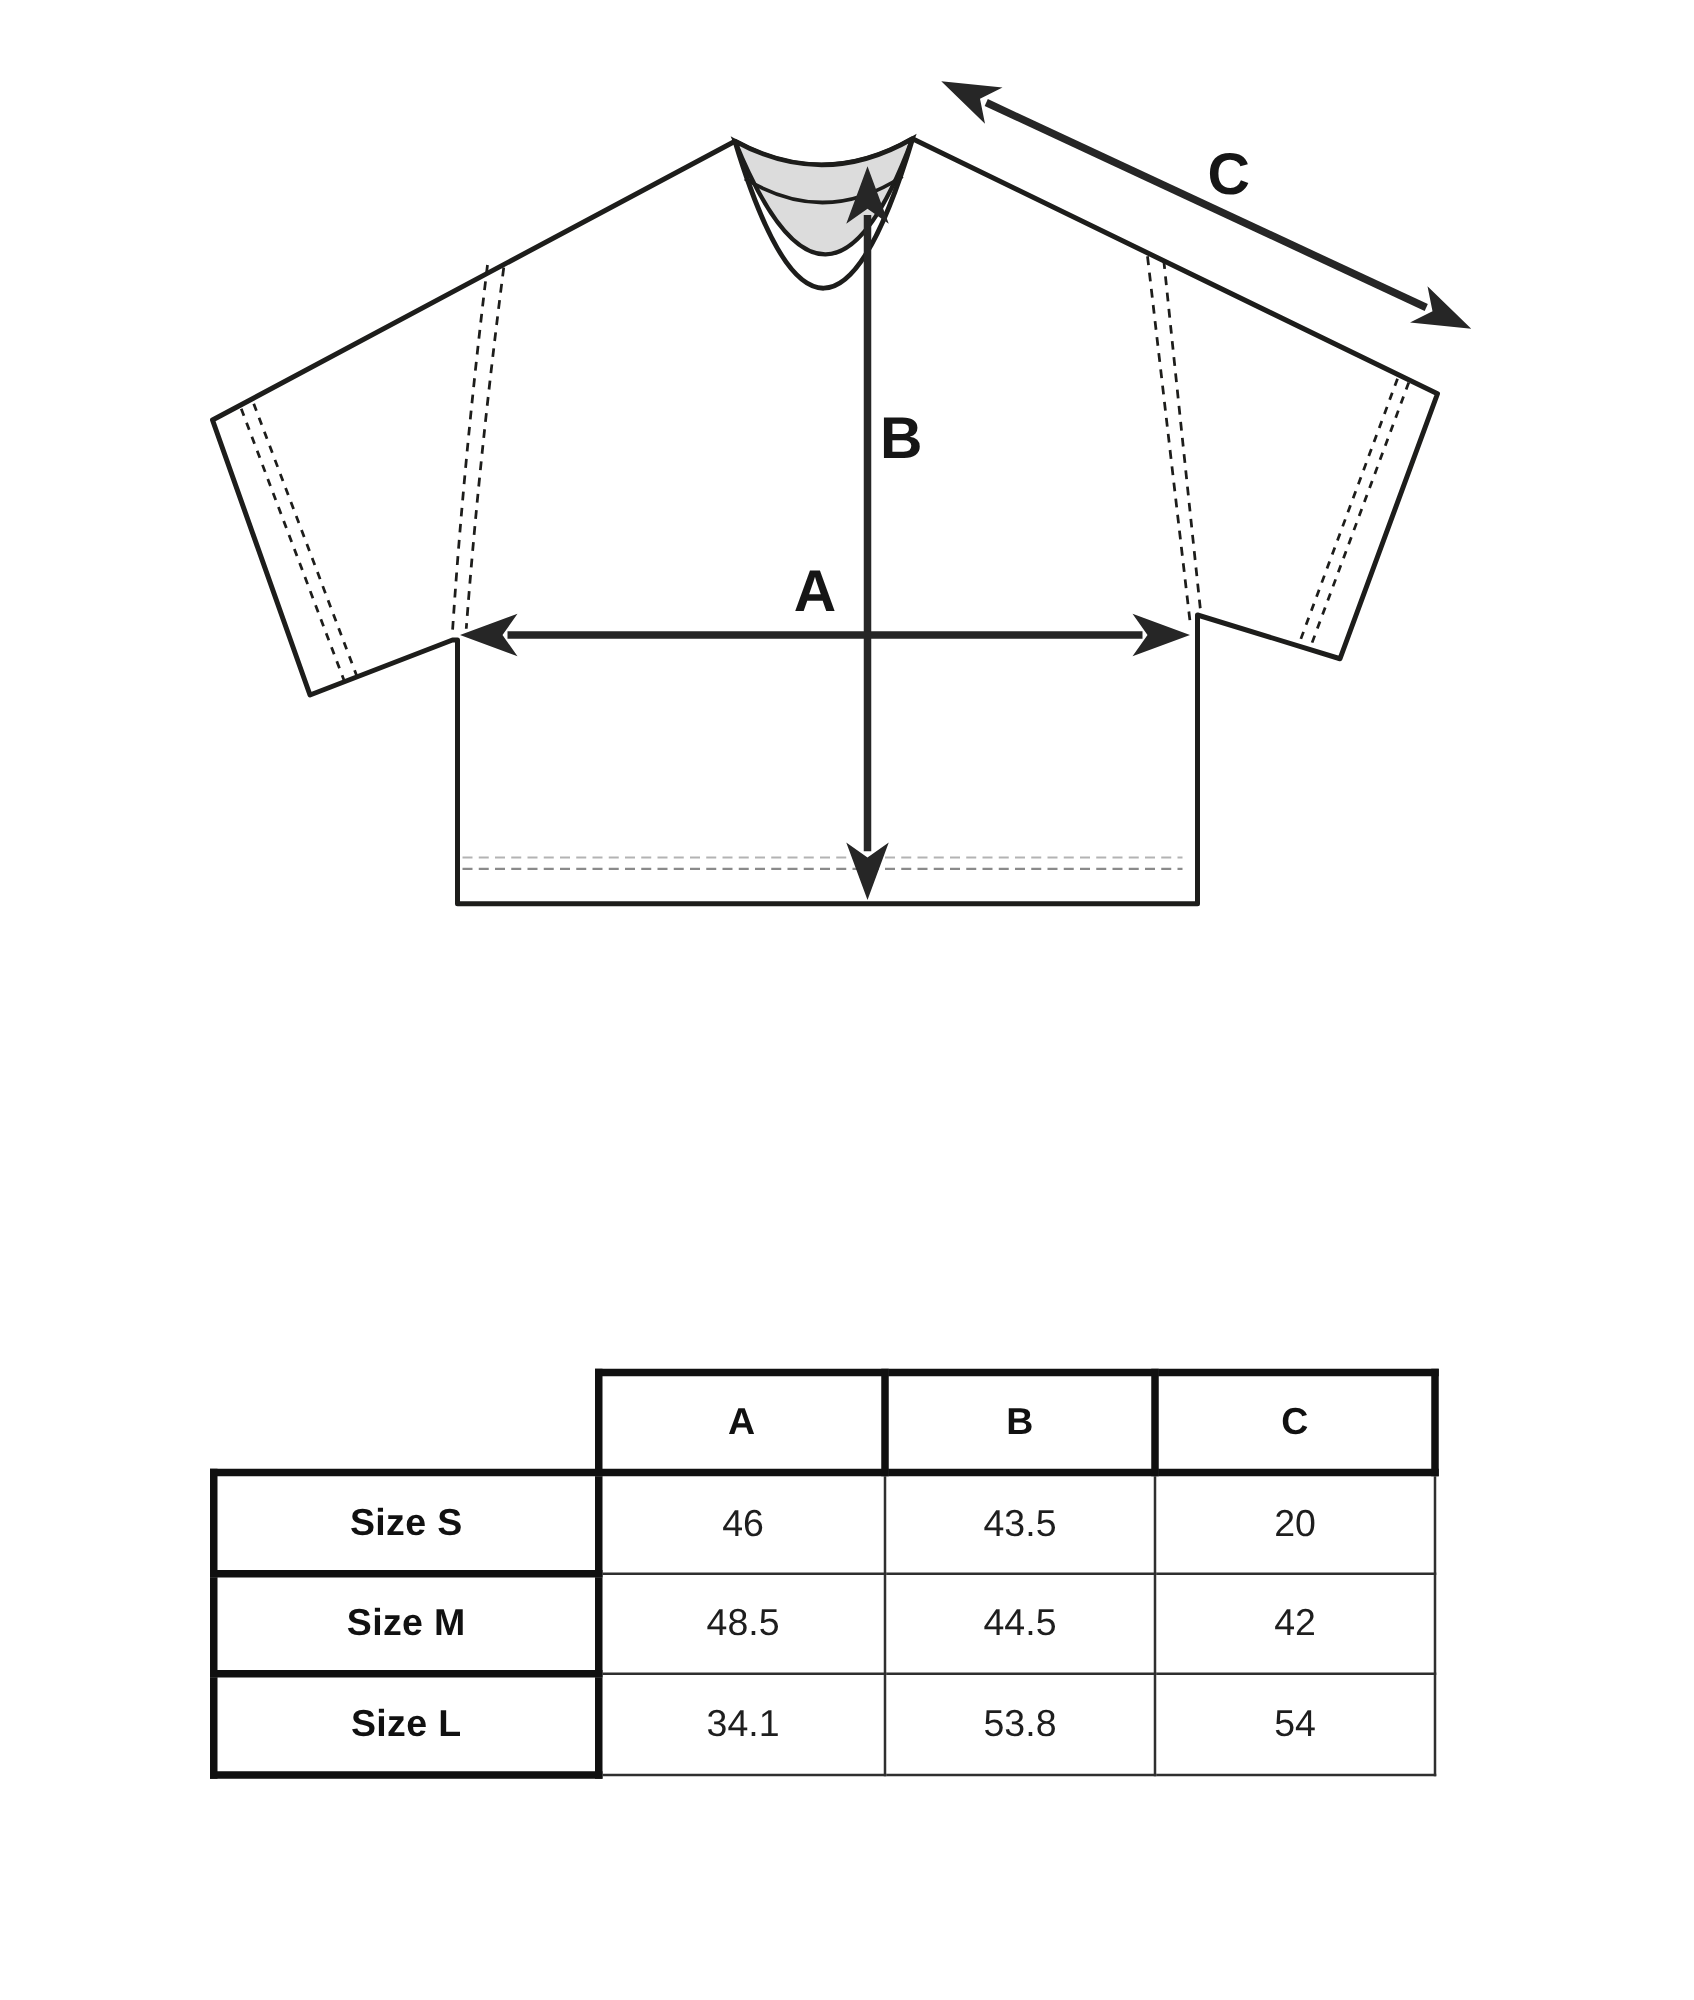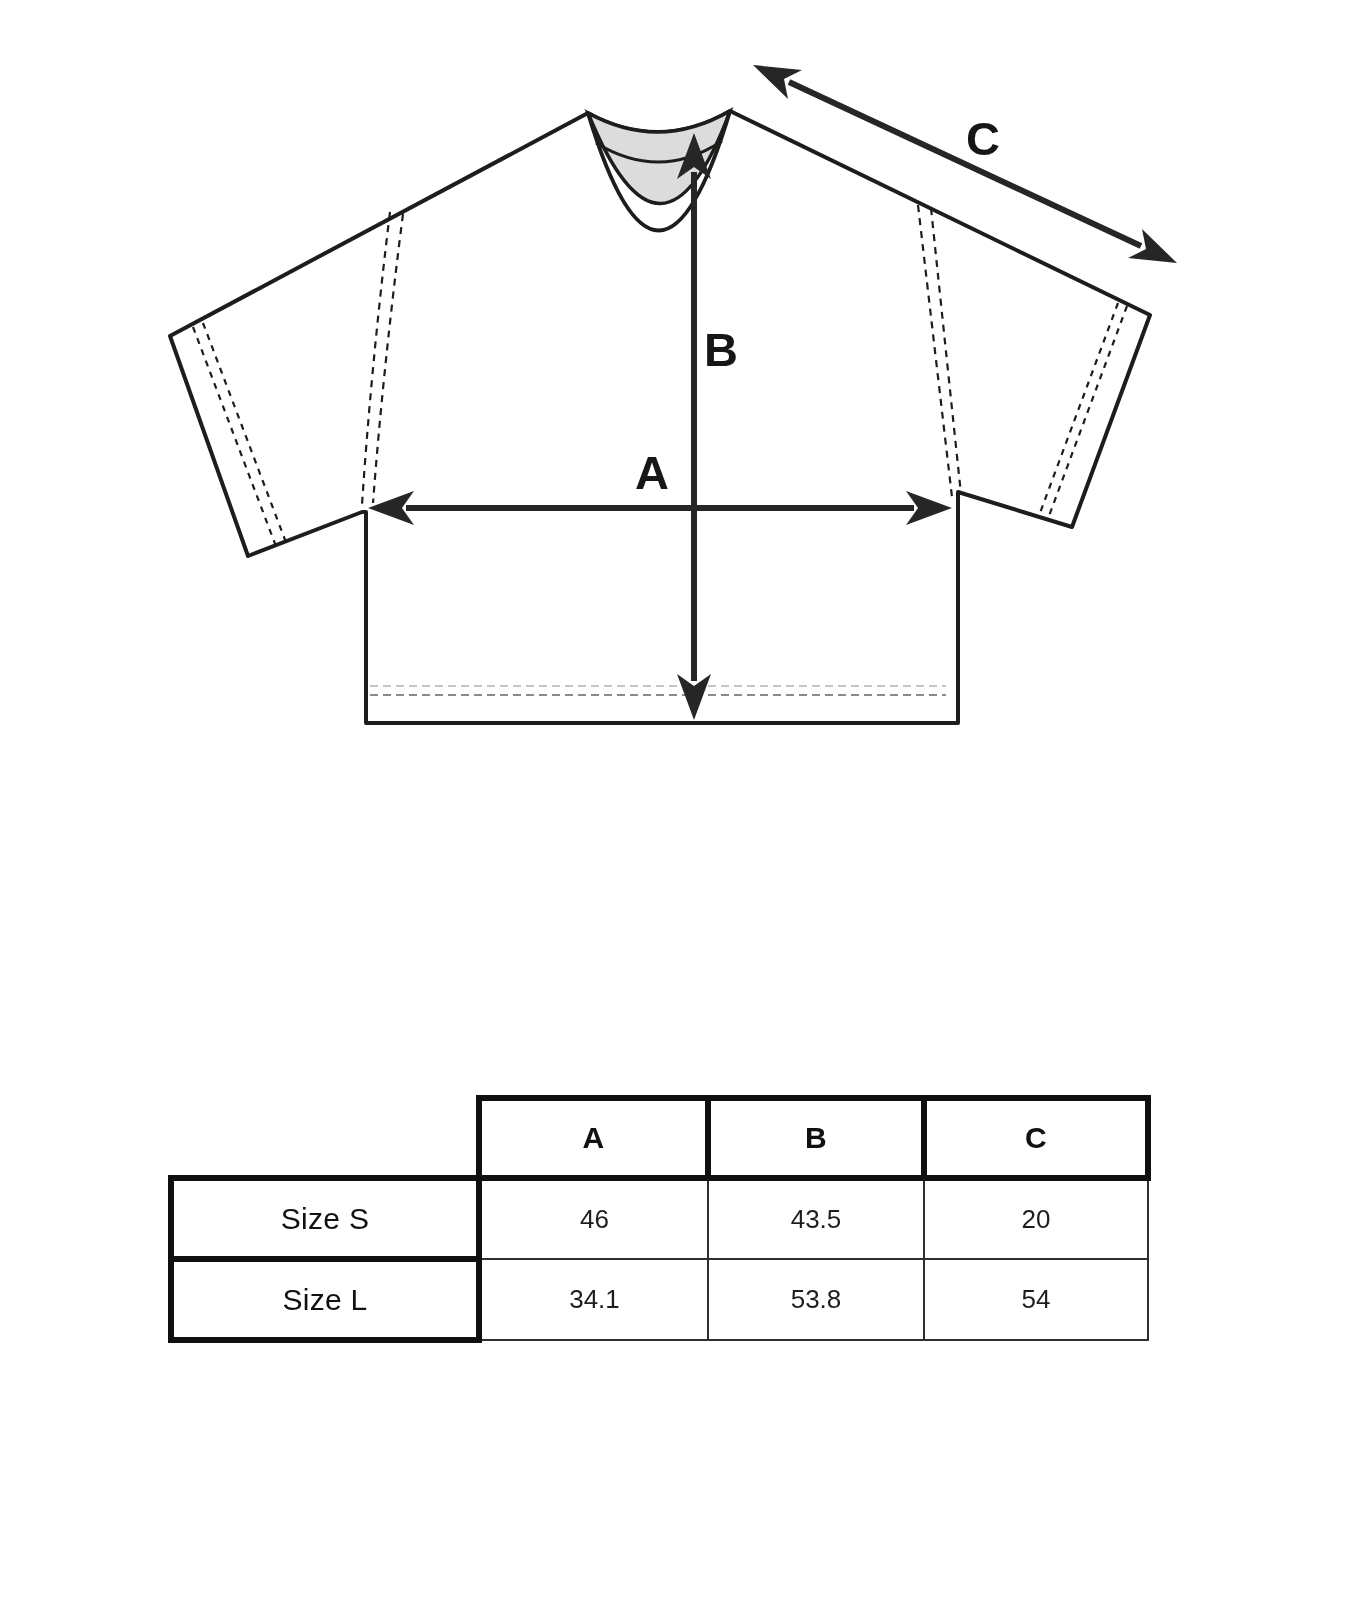--- a/index.html
+++ b/index.html
@@ -14,22 +14,22 @@
   table.size-table {
     position:absolute; left:168px; top:1095px;
     border-collapse:collapse; table-layout:fixed;
   }
   table.size-table th, table.size-table td {
     padding:0; margin:0; text-align:center; vertical-align:middle;
     font-family:"Liberation Sans",sans-serif;
   }
   .blank   { border:none; }
   .hdr     { border:6px solid #101010; font-weight:700; font-size:30px; color:#111; letter-spacing:.5px; }
-  .rowlabel{ border:6px solid #101010; font-weight:400; font-size:30px; color:#111; letter-spacing:.3px; }
-  .val     { border:2px solid #2f2f2f; font-weight:400; font-size:26px; color:#1e1e1e; }
+  .rowlabel{ border:6px solid #101010; font-weight:700; font-size:30px; color:#111; letter-spacing:.3px; }
+  .val     { border:2px solid #2f2f2f; font-weight:400; font-size:30px; color:#1e1e1e; }
 </style>
 </head>
 <body>
 
 <div class="canvas">
 
   <svg class="diagram" width="1355" height="800" viewBox="0 0 1355 800">
 
     <path d="M 588 113 L 170 336 L 248 556 L 362 512 L 366 512 L 366 723 L 958 723 L 958 492
              L 1072 527 L 1150 315 L 730 111 Q 659 152 588 113 Z" fill="#ffffff" stroke="#1d1d1b" stroke-width="4" stroke-linejoin="round"></path>
@@ -101,20 +101,26 @@
       <th class="hdr">A</th>
       <th class="hdr">B</th>
       <th class="hdr">C</th>
     </tr>
     <tr style="height:81px">
       <th class="rowlabel">Size S</th>
       <td class="val">46</td>
       <td class="val">43.5</td>
       <td class="val">20</td>
     </tr>
+    <tr style="height:80px">
+      <th class="rowlabel">Size M</th>
+      <td class="val">48.5</td>
+      <td class="val">44.5</td>
+      <td class="val">42</td>
+    </tr>
     <tr style="height:81px">
       <th class="rowlabel">Size L</th>
       <td class="val">34.1</td>
       <td class="val">53.8</td>
       <td class="val">54</td>
     </tr>
   </tbody>
     </table>
 
 </div>

